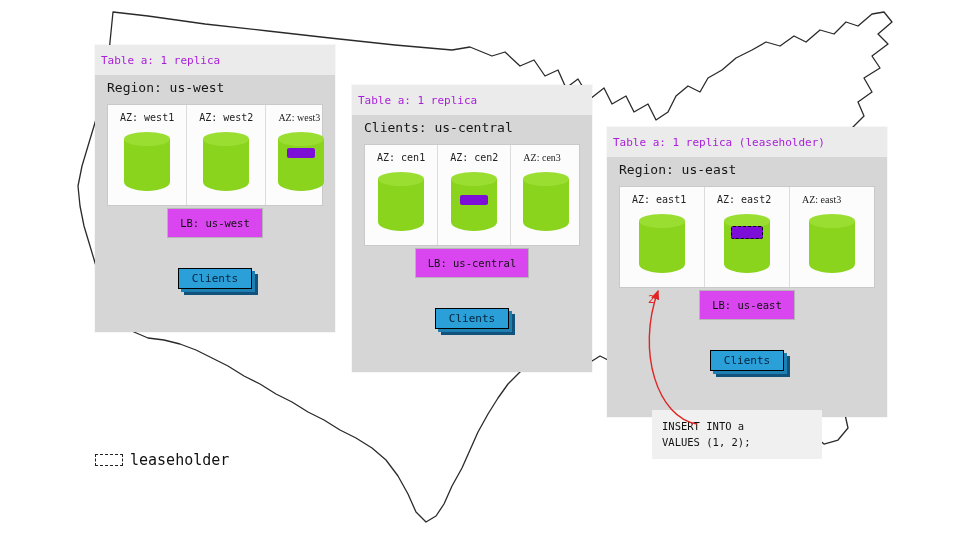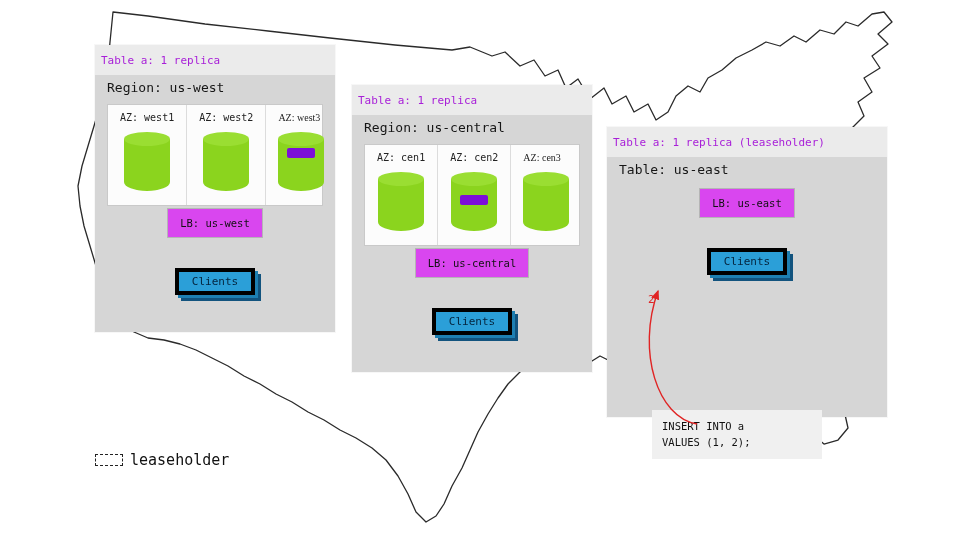--- a/index.html
+++ b/index.html
@@ -89,21 +89,21 @@
     width:max-content;
     background:#d946ef;
     border:1px solid #b5b5b5;
     font-size:10.5px;
     padding:8px 12px;
   }
   .clients{
     margin:30px auto 0;
     width:max-content;
     background:#2b9fd8;
-    border:4px solid #000000;
+    border:1px solid #000000;
     color:#04233c;
     font-size:11px;
     padding:3px 13px;
     box-shadow:3px 3px 0 #1d7fb2, 6px 6px 0 #12537e;
   }
 
   
   .sql-note{
     position:absolute;
     left:652px;top:410px;
@@ -182,21 +182,21 @@
         <div class="replica pos-top"></div>
       </div>
     </div>
   </div>
   <div class="lb">LB: us-west</div>
   <div class="clients">Clients</div>
 </div>
 
 <div class="panel panel-central">
   <div class="panel-header">Table a: 1 replica</div>
-  <div class="region-title">Region: us-central</div>
+  <div class="region-title">Clients: us-central</div>
   <div class="az-box">
     <div class="az">
       <div class="az-label">AZ: cen1</div>
       <div class="cyl"></div>
     </div>
     <div class="az">
       <div class="az-label">AZ: cen2</div>
       <div class="cyl">
         <div class="replica pos-mid"></div>
       </div>
@@ -205,21 +205,37 @@
       <div class="az-label">AZ: cen3</div>
       <div class="cyl"></div>
     </div>
   </div>
   <div class="lb">LB: us-central</div>
   <div class="clients">Clients</div>
 </div>
 
 <div class="panel panel-east">
   <div class="panel-header">Table a: 1 replica (leaseholder)</div>
-  <div class="region-title">Table: us-east</div>
+  <div class="region-title">Region: us-east</div>
+  <div class="az-box">
+    <div class="az">
+      <div class="az-label">AZ: east1</div>
+      <div class="cyl"></div>
+    </div>
+    <div class="az">
+      <div class="az-label">AZ: east2</div>
+      <div class="cyl">
+        <div class="replica lease"></div>
+      </div>
+    </div>
+    <div class="az">
+      <div class="az-label">AZ: east3</div>
+      <div class="cyl"></div>
+    </div>
+  </div>
   <div class="lb">LB: us-east</div>
   <div class="clients">Clients</div>
 </div>
 
 <div class="sql-note">
   <div>INSERT INTO a</div>
   <div>VALUES (1, 2);</div>
 </div>
 
 <svg id="arrow-layer" width="960" height="540" viewBox="0 0 960 540">

